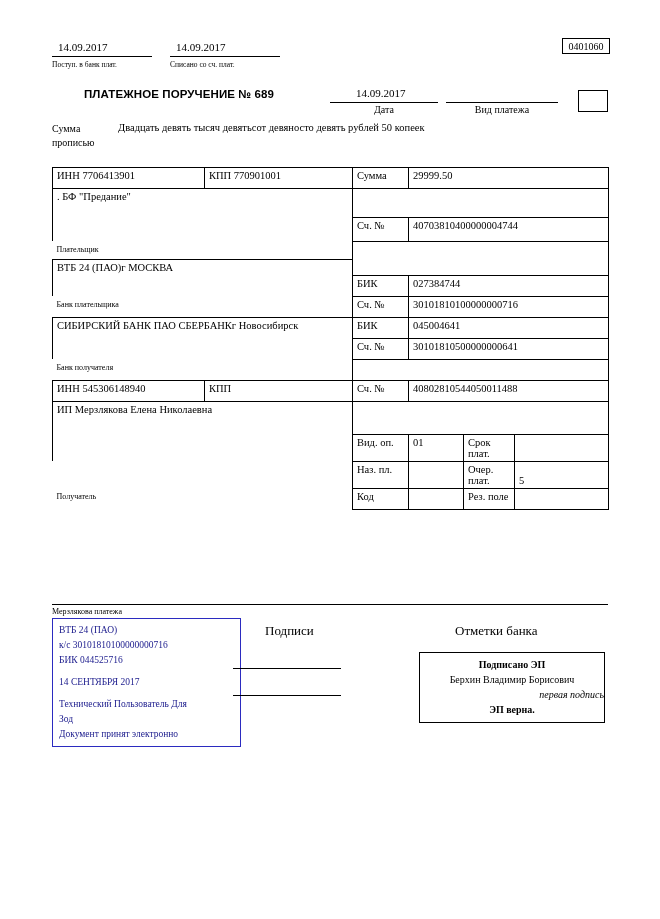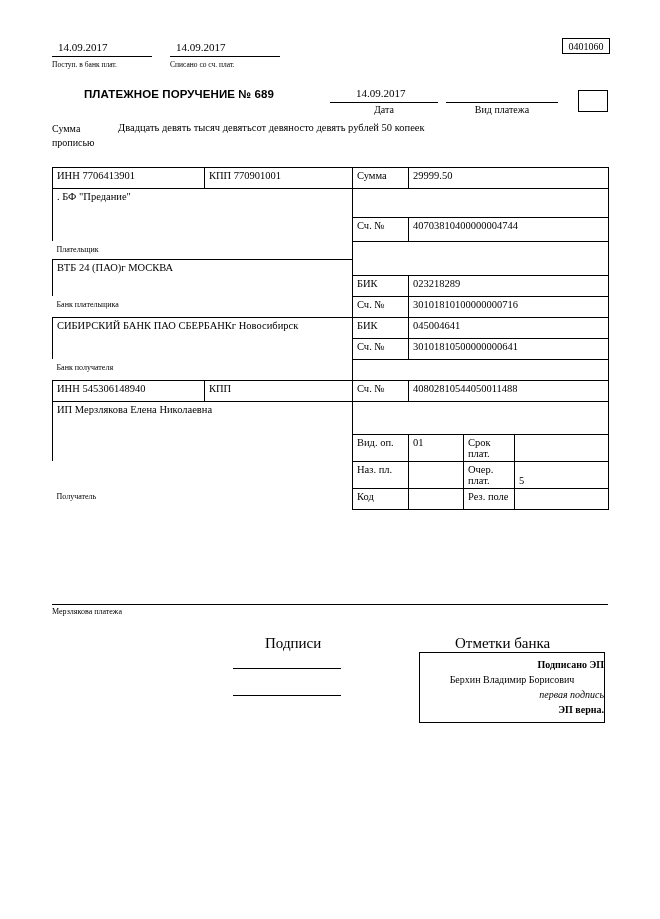--- a/index.html
+++ b/index.html
@@ -115,24 +115,24 @@
   .stamp .sp { display: block; height: 7px; }
 
   
   .sigbox {
     border: 1px solid #000;
     text-align: center;
     font-size: 10px;
     line-height: 15px;
     padding: 4px 0 5px 0;
   }
-  .sigbox .b { font-weight: bold; text-align: right; }
+  .sigbox .b { font-weight: bold; }
   .sigbox .i { font-style: italic; text-align: right; }
 
-  .sig-label { font-size: 15px; margin-top: 12px; }
+  .sig-label { font-size: 13px; }
   .sig-rule { border-bottom: 1px solid #000; height: 0; }
 </style>
 </head>
 <body>
 
 <div class="page">
 
   <div class="abs top-date" style="left:58px; top:41px;">14.09.2017</div>
   <div class="abs top-line" style="left:52px; top:56px; width:100px;"></div>
   <div class="abs cap" style="left:52px; top:60px;">Поступ. в банк плат.</div>
@@ -199,21 +199,21 @@
         <span class="cellcap">Плательщик</span>
       </td>
       <td colspan="5" rowspan="2" class="nb-top nb-bot"></td>
     </tr>
 
     <tr>
       <td colspan="2" rowspan="2" class="nb-bot" style="height:32px;">ВТБ 24 (ПАО)г МОСКВА</td>
     </tr>
     <tr>
       <td>БИК</td>
-      <td colspan="4">023218289</td>
+      <td colspan="4">027384744</td>
     </tr>
 
     <tr>
       <td colspan="2" class="no-b" style="height:14px;">
         <span class="cellcap">Банк плательщика</span>
       </td>
       <td>Сч. №</td>
       <td colspan="4">30101810100000000716</td>
     </tr>
 
@@ -282,20 +282,31 @@
       <td class="tall">Рез. поле</td>
       <td class="tall" colspan="2"></td>
     </tr>
   </tbody>
     </table>
 
 
   <div class="abs purpose-line" style="left:52px; top:604px; width:556px;"></div>
   <div class="abs cellcap" style="left:52px; top:607px;">Мерзлякова платежа</div>
 
+  <div class="abs stamp" style="left:52px; top:618px; width:175px;">
+    <div>ВТБ 24 (ПАО)</div>
+    <div>к/с 30101810100000000716</div>
+    <div>БИК 044525716</div>
+    <span class="sp"></span>
+    <div>14 СЕНТЯБРЯ 2017</div>
+    <span class="sp"></span>
+    <div>Технический Пользователь Для</div>
+    <div>Зод</div>
+    <div>Документ принят электронно</div>
+  </div>
 
   <div class="abs sig-label" style="left:265px; top:623px;">Подписи</div>
   <div class="abs sig-label" style="left:455px; top:623px;">Отметки банка</div>
 
   <div class="abs sig-rule" style="left:233px; top:668px; width:108px;"></div>
   <div class="abs sig-rule" style="left:233px; top:695px; width:108px;"></div>
 
   <div class="abs sigbox" style="left:419px; top:652px; width:184px;">
     <div class="b">Подписано ЭП</div>
     <div>Берхин Владимир Борисович</div>

